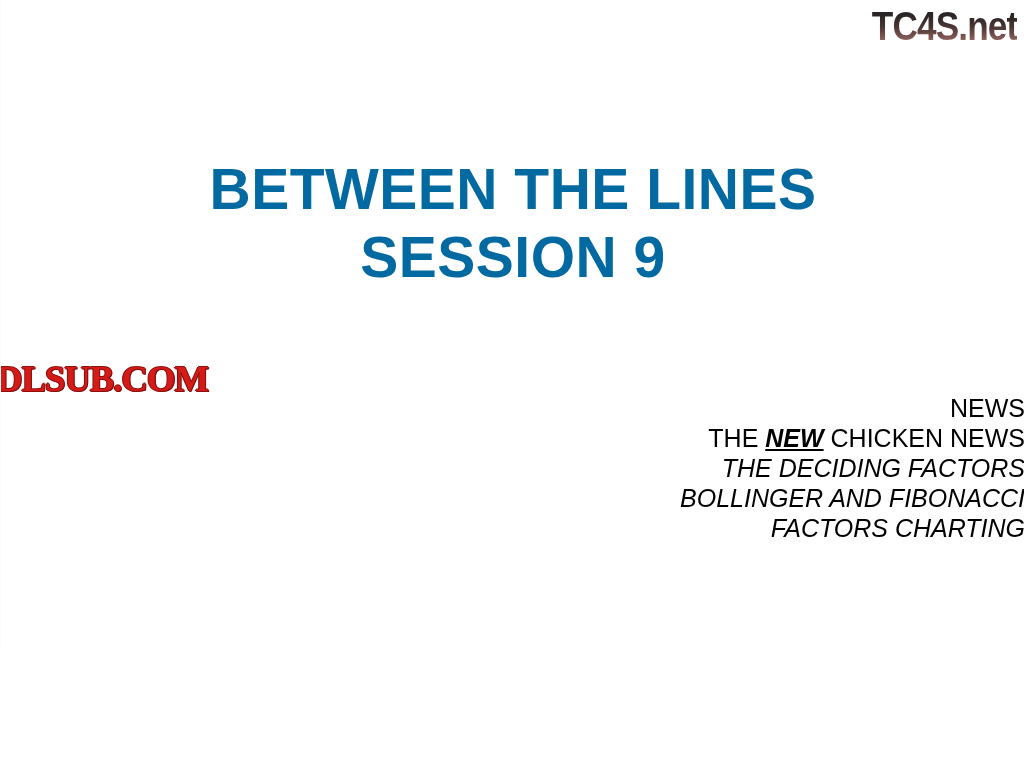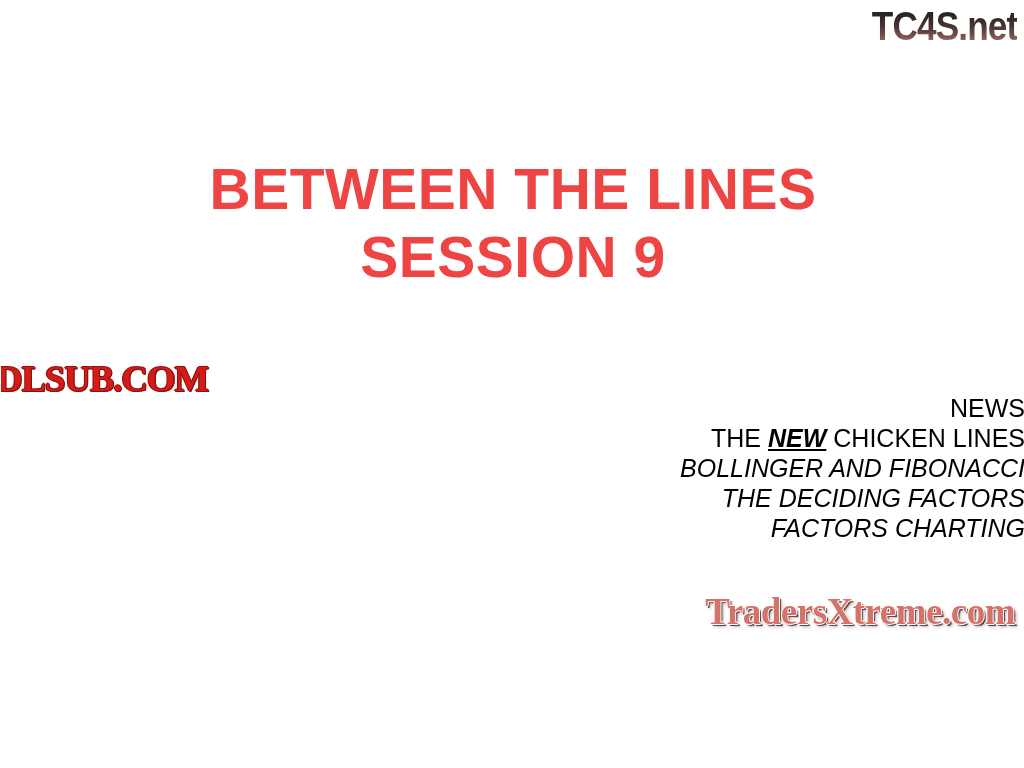--- a/index.html
+++ b/index.html
@@ -55,21 +55,21 @@
     left: 0;
     right: 0;
     top: 155px;
     text-align: center;
   }
   .title-line {
     font-family: "Liberation Sans", sans-serif;
     font-weight: bold;
     font-size: 57px;
     line-height: 68px;
-    color: #ef4444;
+    color: #0369a1;
     letter-spacing: 0.5px;
     white-space: nowrap;
   }
 
   
   #body-block {
     position: absolute;
     left: 0;
     right: 0;
     top: 381px;
@@ -155,29 +155,28 @@
 
   <div id="title-block">
     <div class="title-line">BETWEEN THE LINES</div>
     <div class="title-line">SESSION 9</div>
   </div>
 
   <div id="body-block">
 
     <div class="body-line">NEWS</div>
 
-    <div class="body-line"><span>THE </span><span class="em-new">NEW</span><span> CHICKEN LINES</span></div>
+    <div class="body-line"><span>THE </span><span class="em-new">NEW</span><span> CHICKEN NEWS</span></div>
+
+    <div class="body-line italic">THE DECIDING FACTORS</div>
 
     <div class="body-line italic">BOLLINGER AND FIBONACCI</div>
-
-    <div class="body-line italic">THE DECIDING FACTORS</div>
 
     <div class="body-line italic">FACTORS CHARTING</div>
 
   </div>
 
   <div id="dlsub-logo">
     <span class="dlsub-text">DLSUB.COM</span>
   </div>
 
-  <div id="brand-bottomright">TradersXtreme.com</div>
 
 </div>
 
 </body></html>

